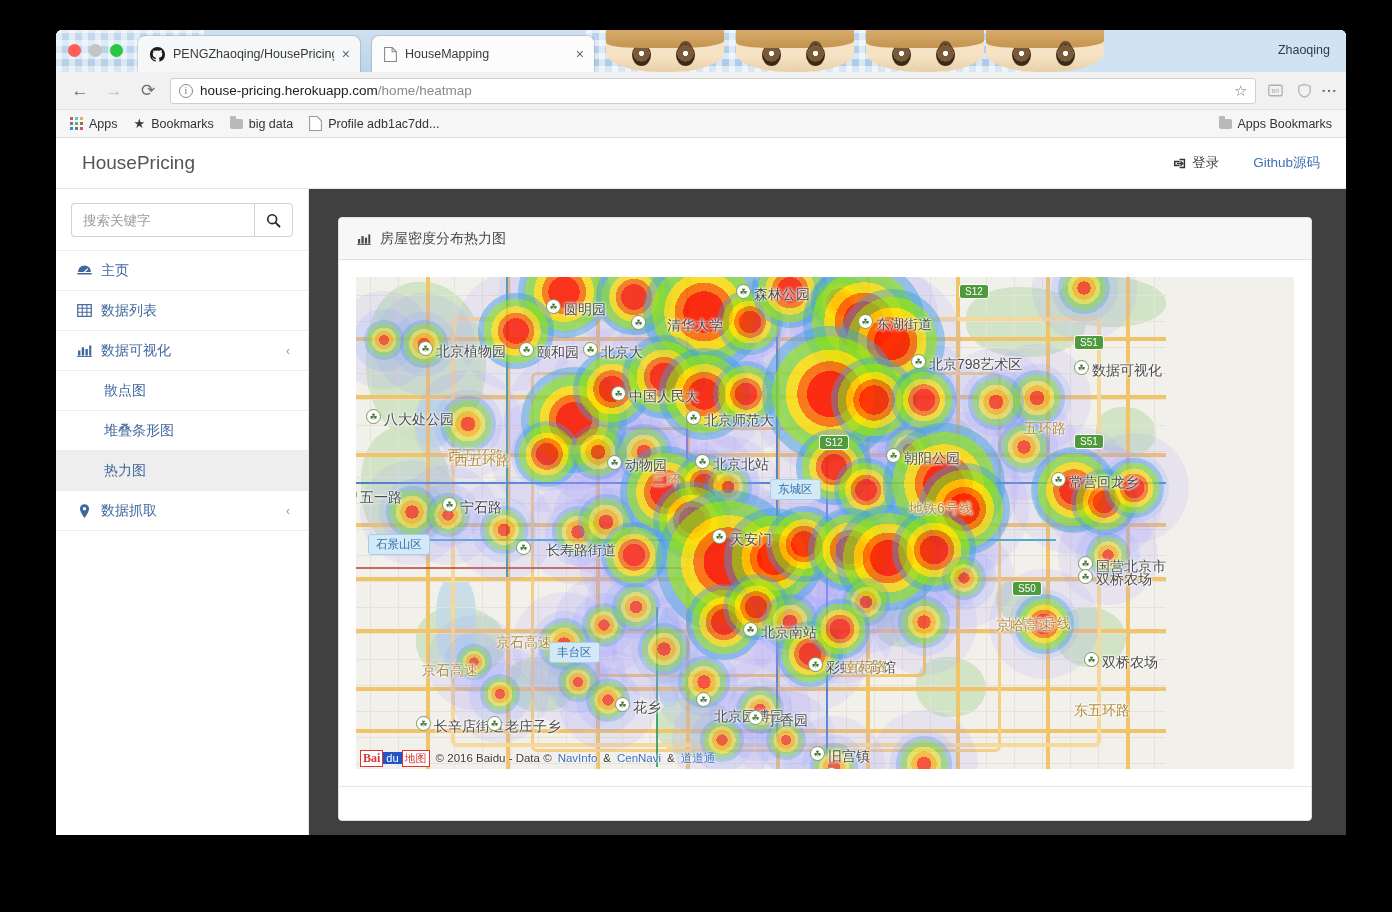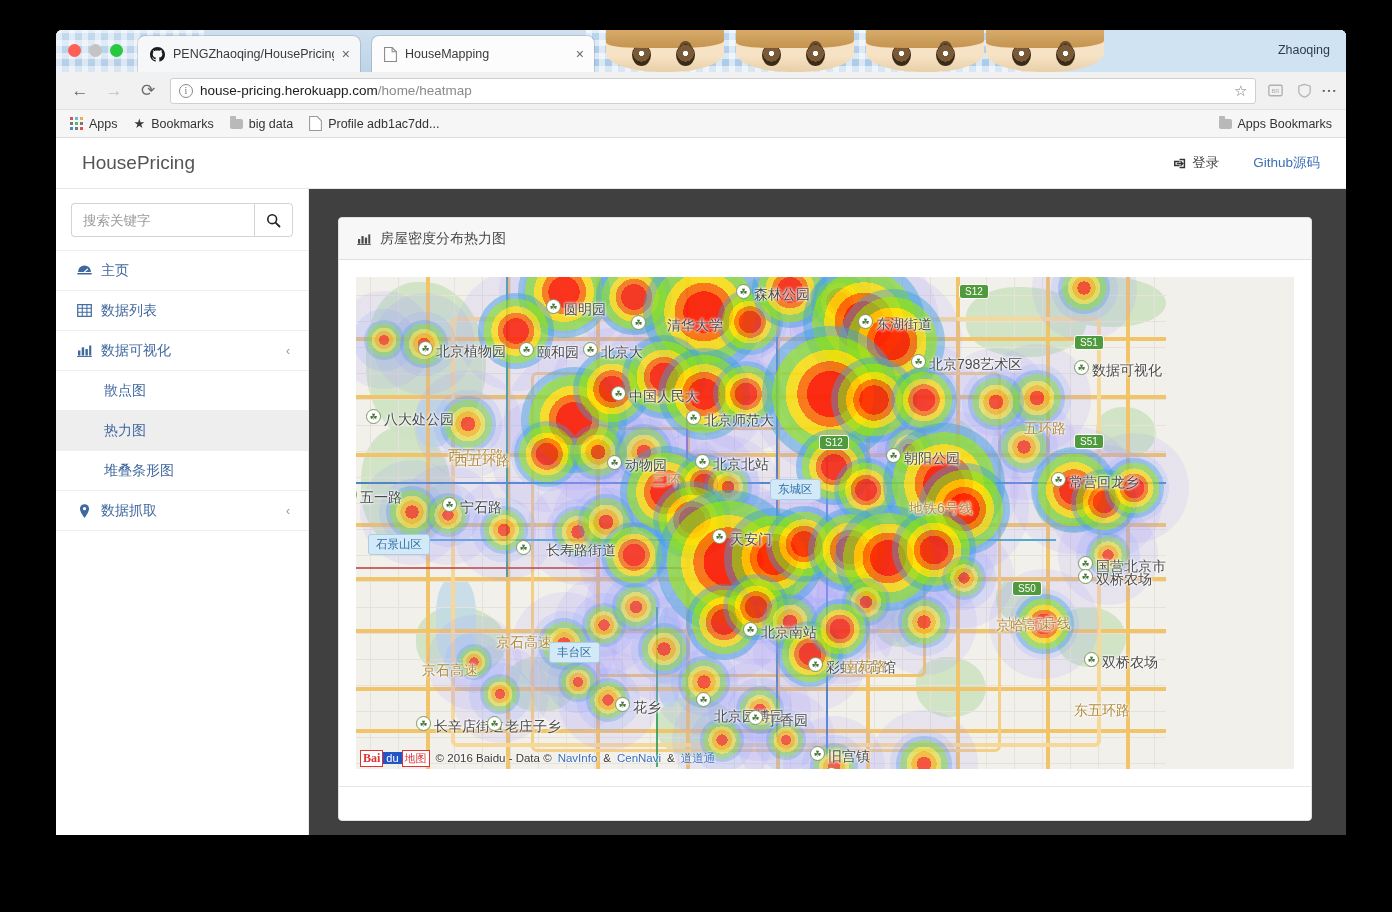--- a/index.html
+++ b/index.html
@@ -412,25 +412,25 @@
                 <rect x="0" y="13" width="16" height="1" fill="#41689e"></rect>
               </svg>
             </span>
             <span>数据可视化</span>
             <span class="caret">‹</span>
           </div>
 
           <div class="nav-sub">
             <span>散点图</span>
           </div>
+          <div class="nav-sub">
+            <span>堆叠条形图</span>
+          </div>
           <div class="nav-sub active">
             <span>热力图</span>
-          </div>
-          <div class="nav-sub">
-            <span>堆叠条形图</span>
           </div>
 
           <div class="nav-item">
             <span class="nav-ic">
               <svg width="11" height="14" viewBox="0 0 12 15">
                 <path d="M6 0a5 5 0 00-5 5c0 3.7 5 10 5 10s5-6.3 5-10a5 5 0 00-5-5z" fill="#41689e"></path>
                 <circle cx="6" cy="5" r="1.8" fill="#fff"></circle>
               </svg>
             </span>
             <span>数据抓取</span>

